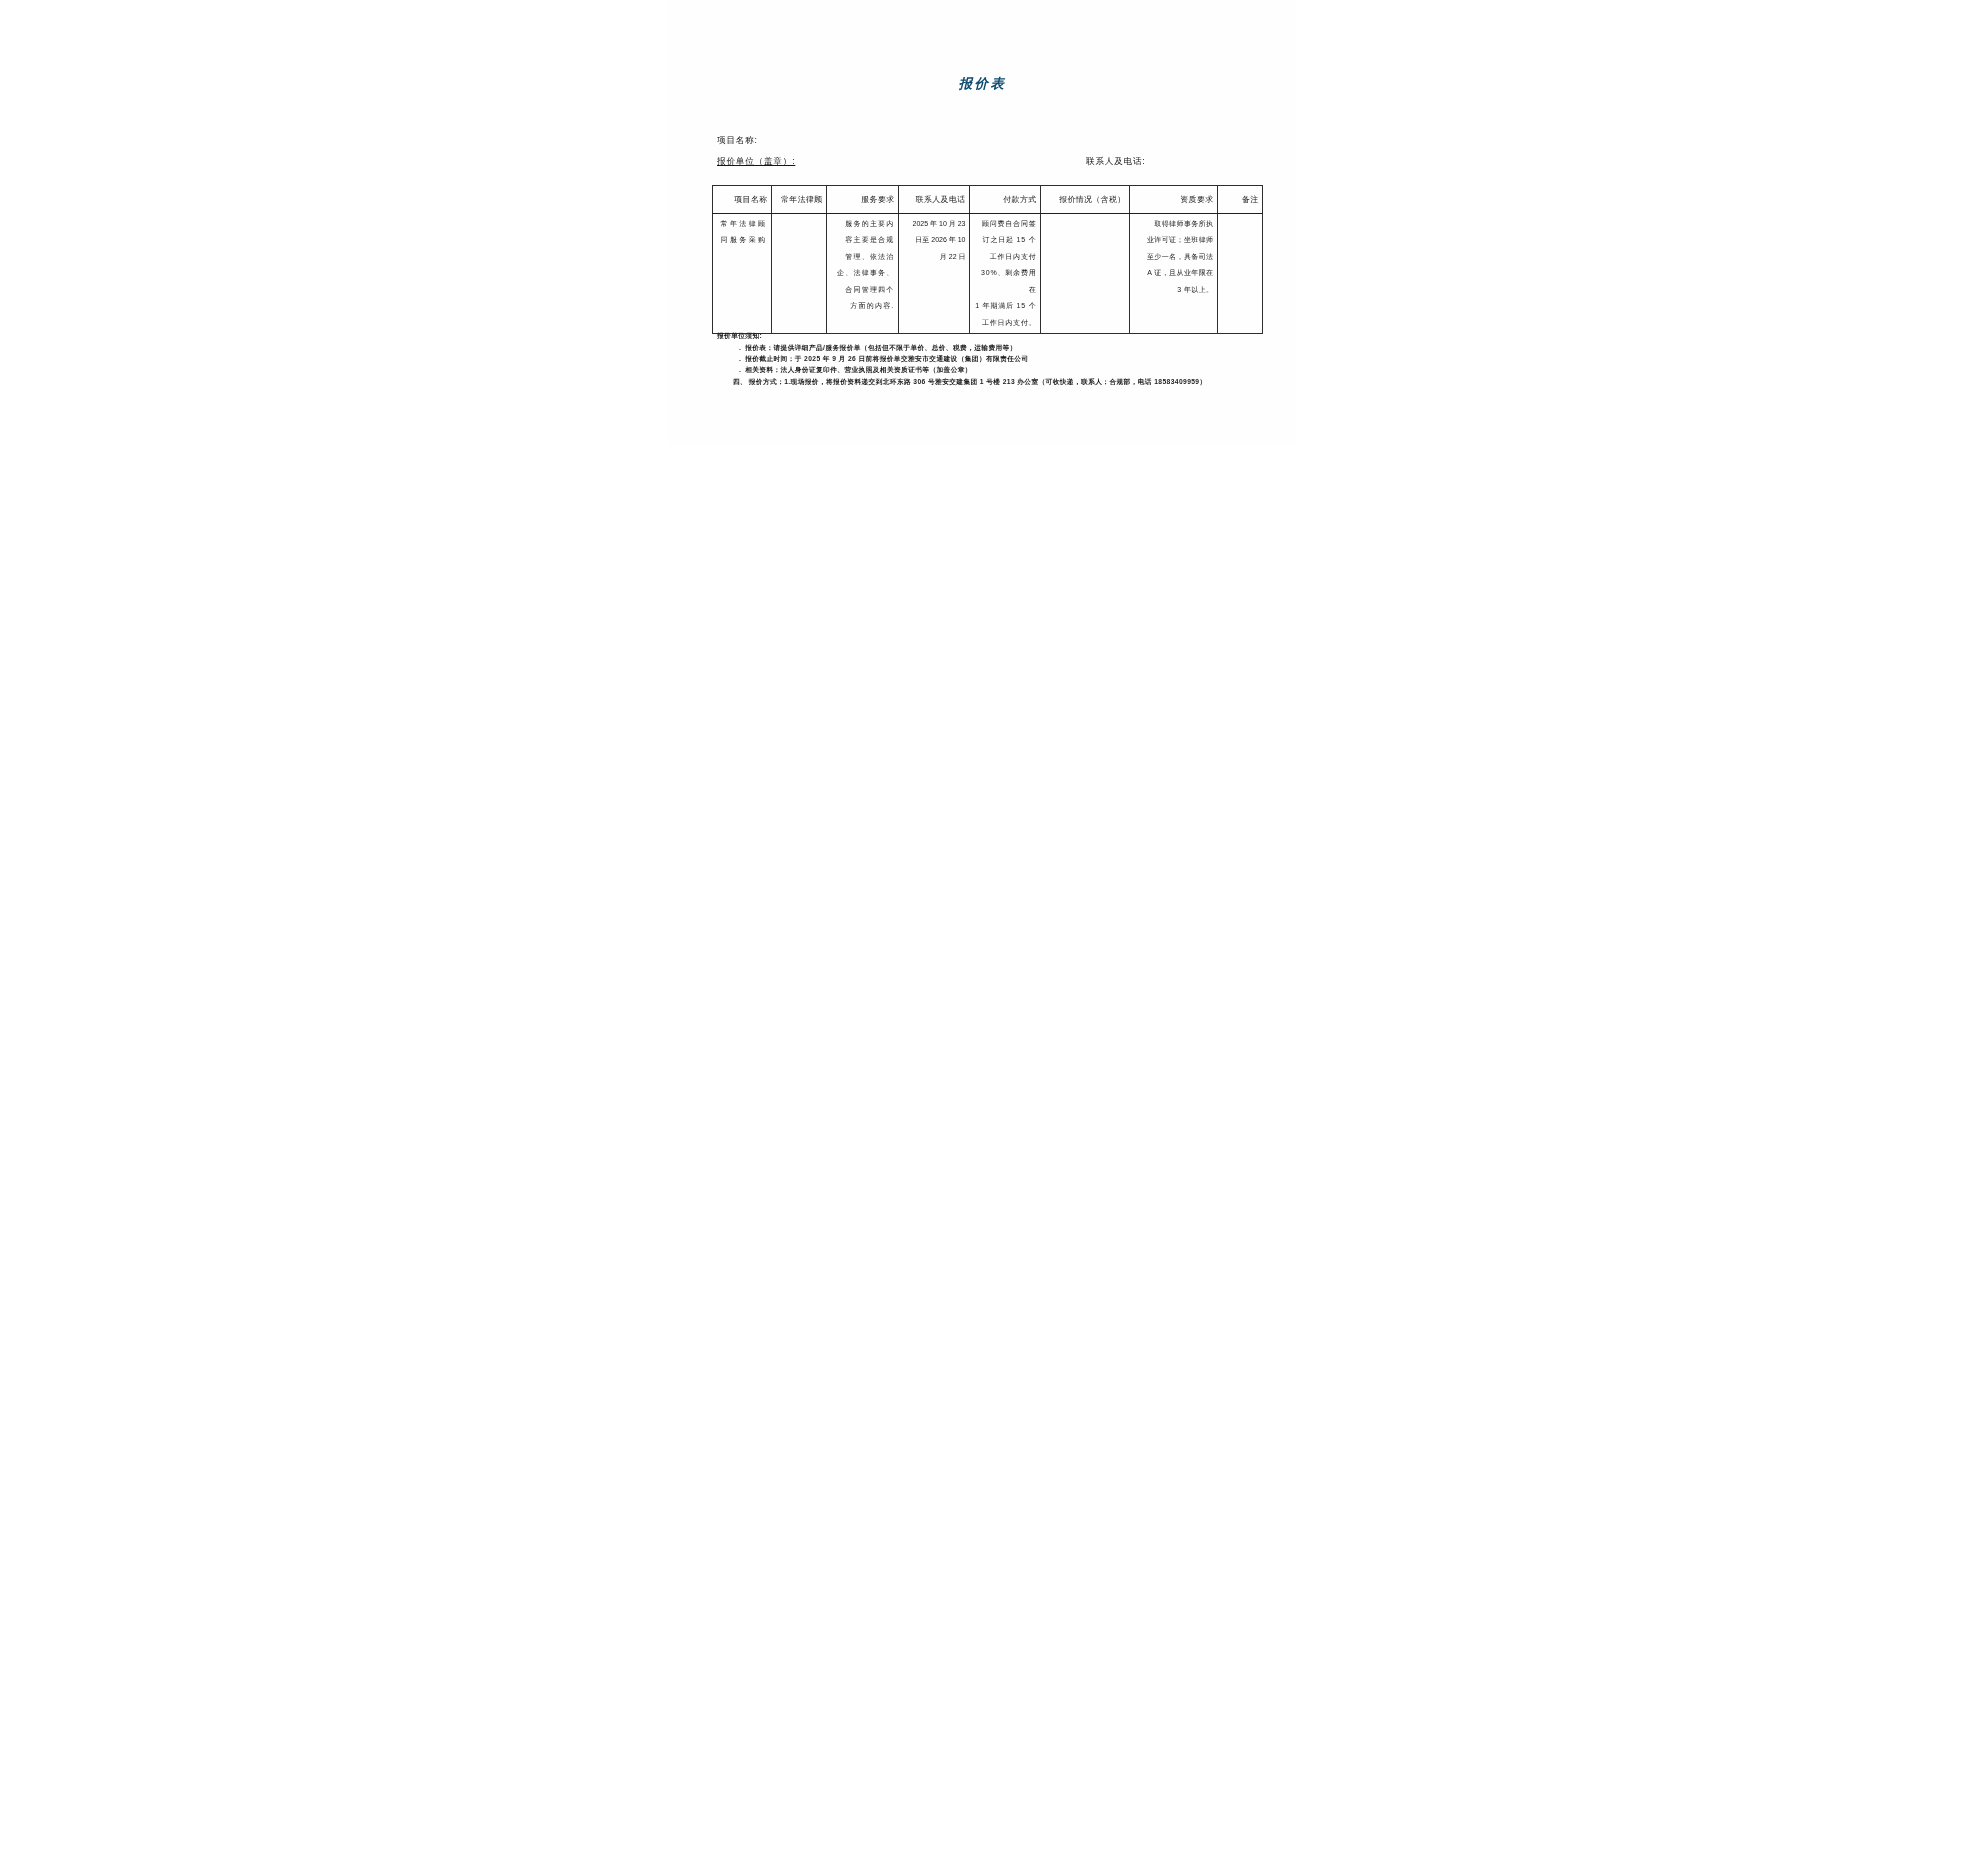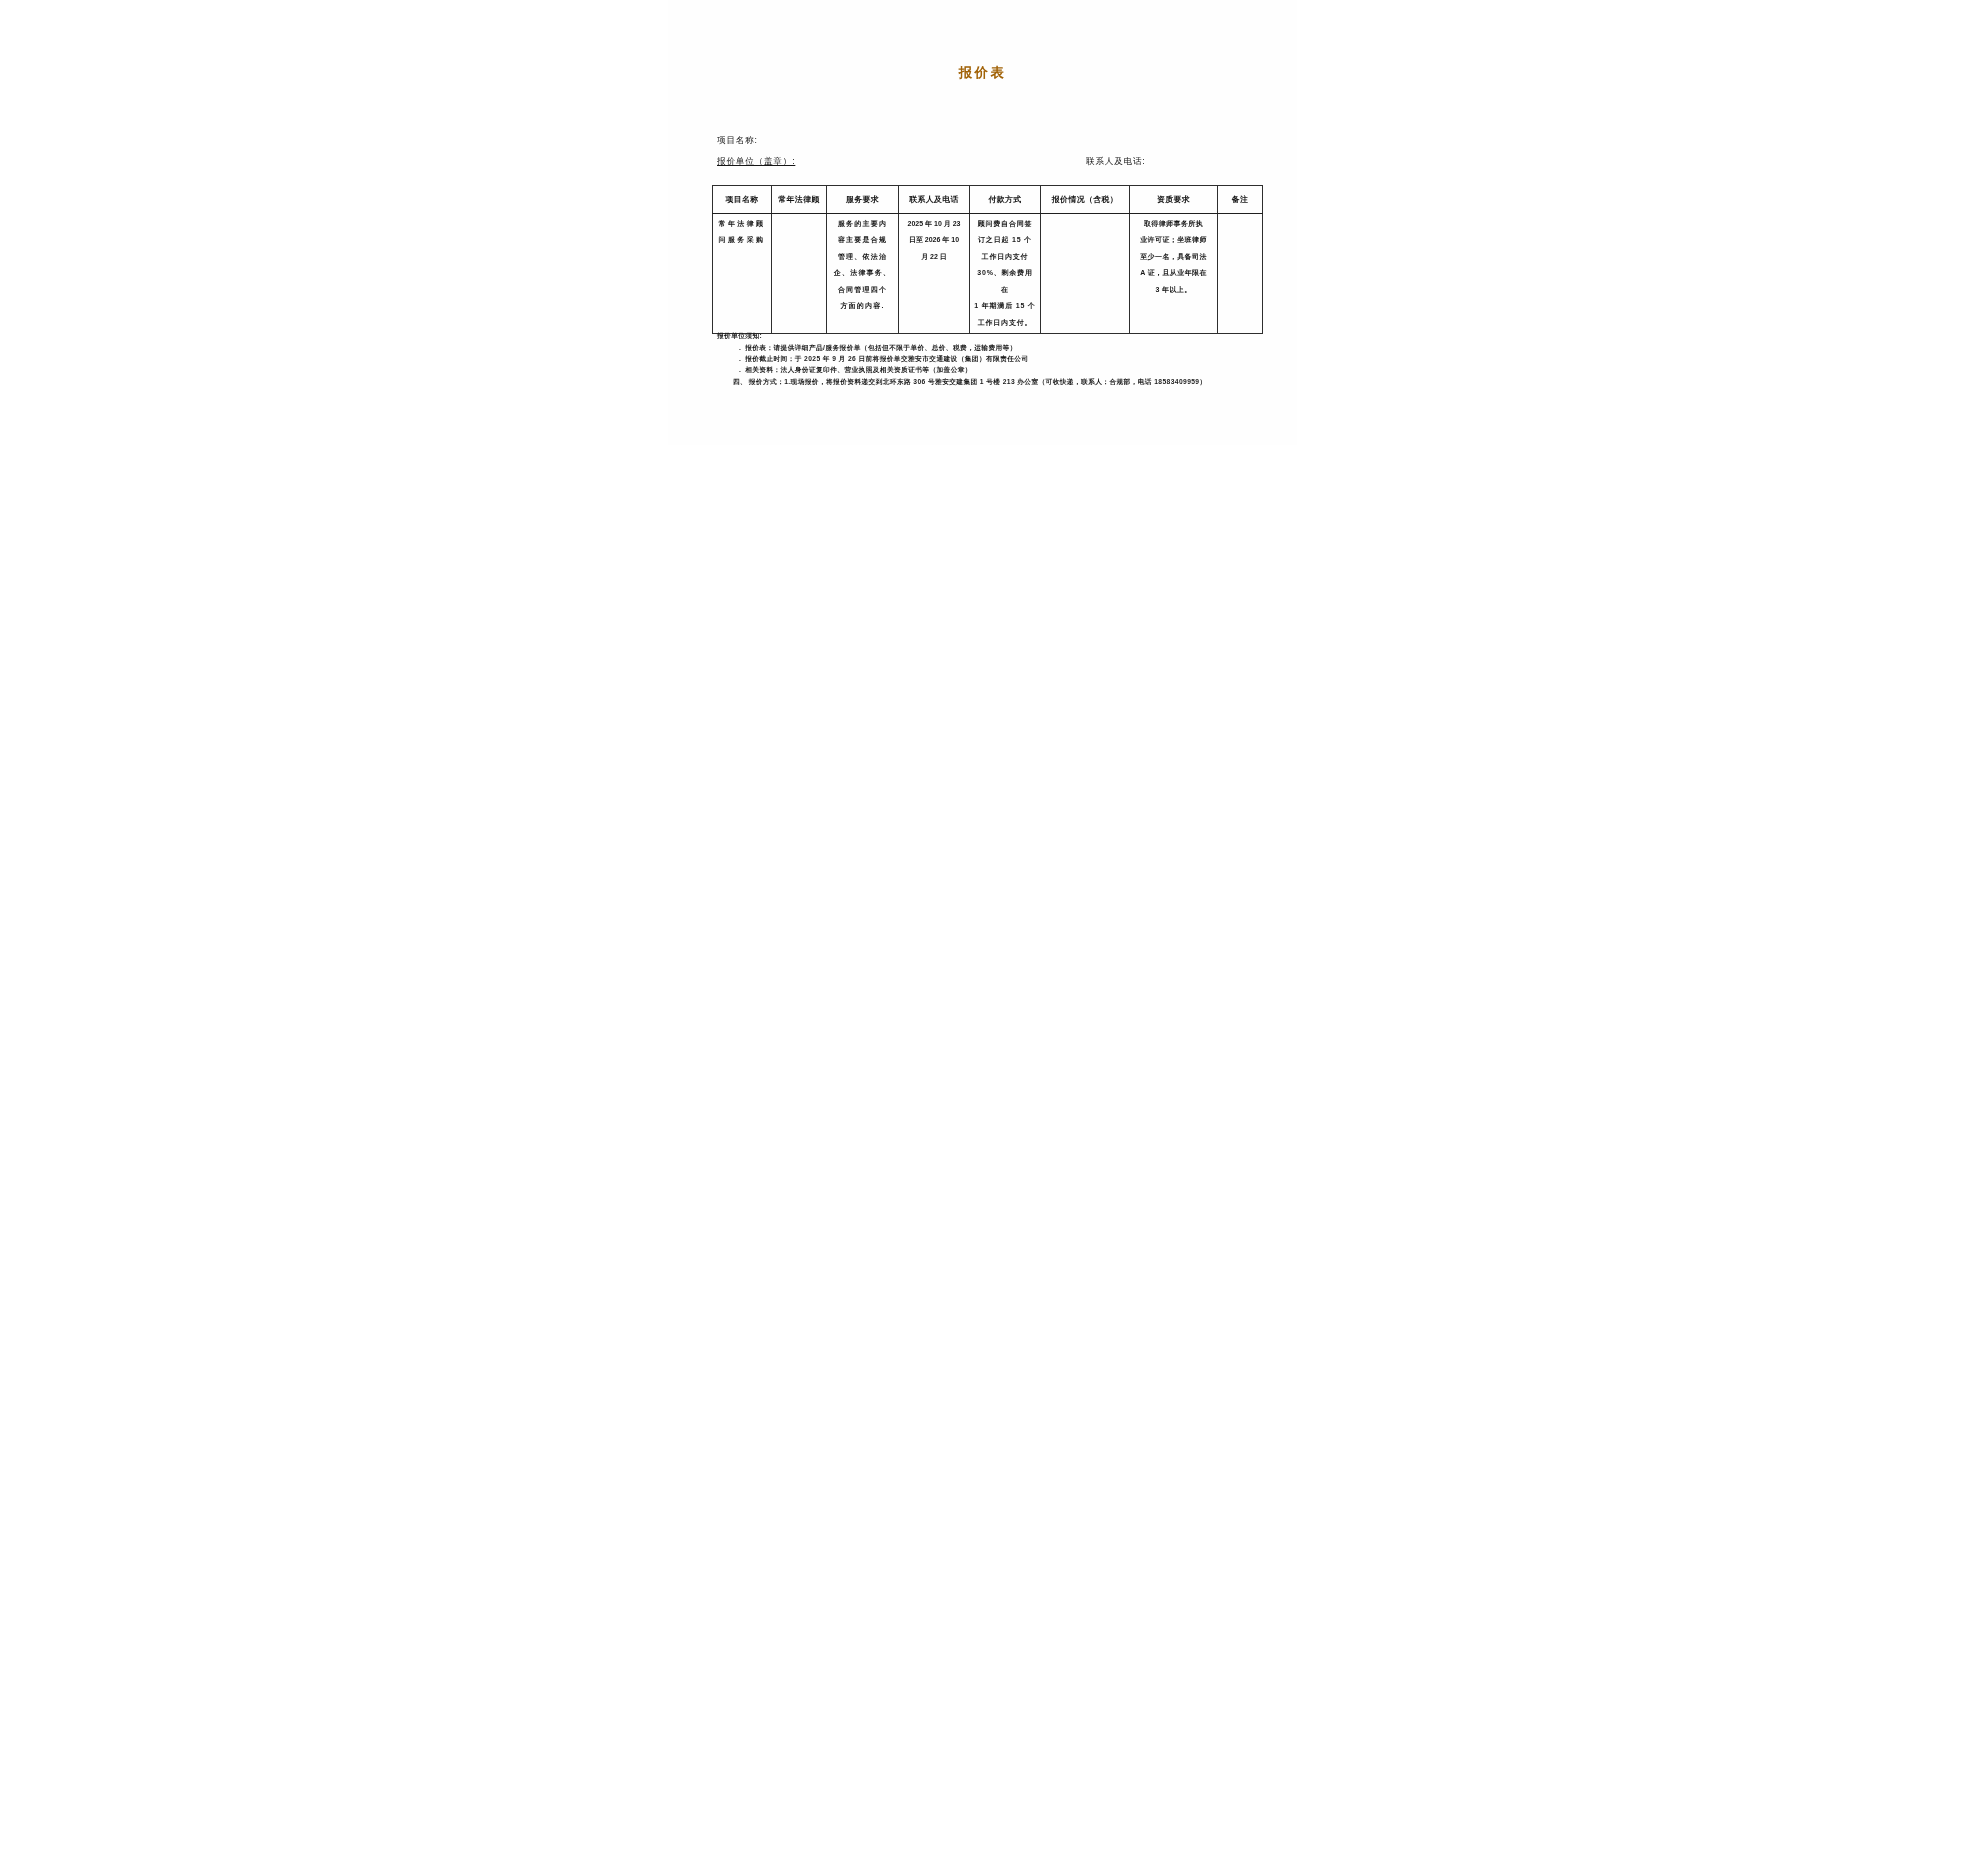--- a/index.html
+++ b/index.html
@@ -6,40 +6,40 @@
   .page{
     position:relative;
     width:629px;height:445px;
     margin:0 auto;
     background:#fefefe;
     font-family:"Liberation Sans", sans-serif;
     color:#1c1c1c;
     overflow:hidden;
   }
   .doc-title{
-    position:absolute;top:64px;left:0;width:100%;
+    position:absolute;top:75px;left:0;width:100%;
     text-align:center;
     font-family:"Liberation Serif", serif;
     font-size:13.4px;font-weight:700;
-    letter-spacing:2.4px;color:#a16207;
+    letter-spacing:2.4px;color:#0c4a6e;font-style:italic;
   }
   .label{position:absolute;font-size:8.6px;letter-spacing:0.8px;color:#151515;}
   .lbl-project{left:49px;top:135px;}
   .lbl-unit{left:49px;top:156px;text-decoration:underline;}
   .lbl-contact{left:418px;top:156px;}
   .quote-table{
     position:absolute;left:44px;top:185px;
     border-collapse:collapse;table-layout:fixed;
     width:549px;
   }
   .quote-table th,.quote-table td{
     border:0.8px solid #2e2e2e;
-    font-weight:700;
+    font-weight:400;
     vertical-align:middle;
-    text-align:center;
+    text-align:right;
     padding:1.6px 3.5px;
     box-sizing:border-box;
     overflow:hidden;
   }
   .quote-table thead th{
     height:27.5px;
     font-size:7.9px;
     letter-spacing:0.4px;
     border-bottom:1.6px solid #1f1f1f;
     white-space:nowrap;

